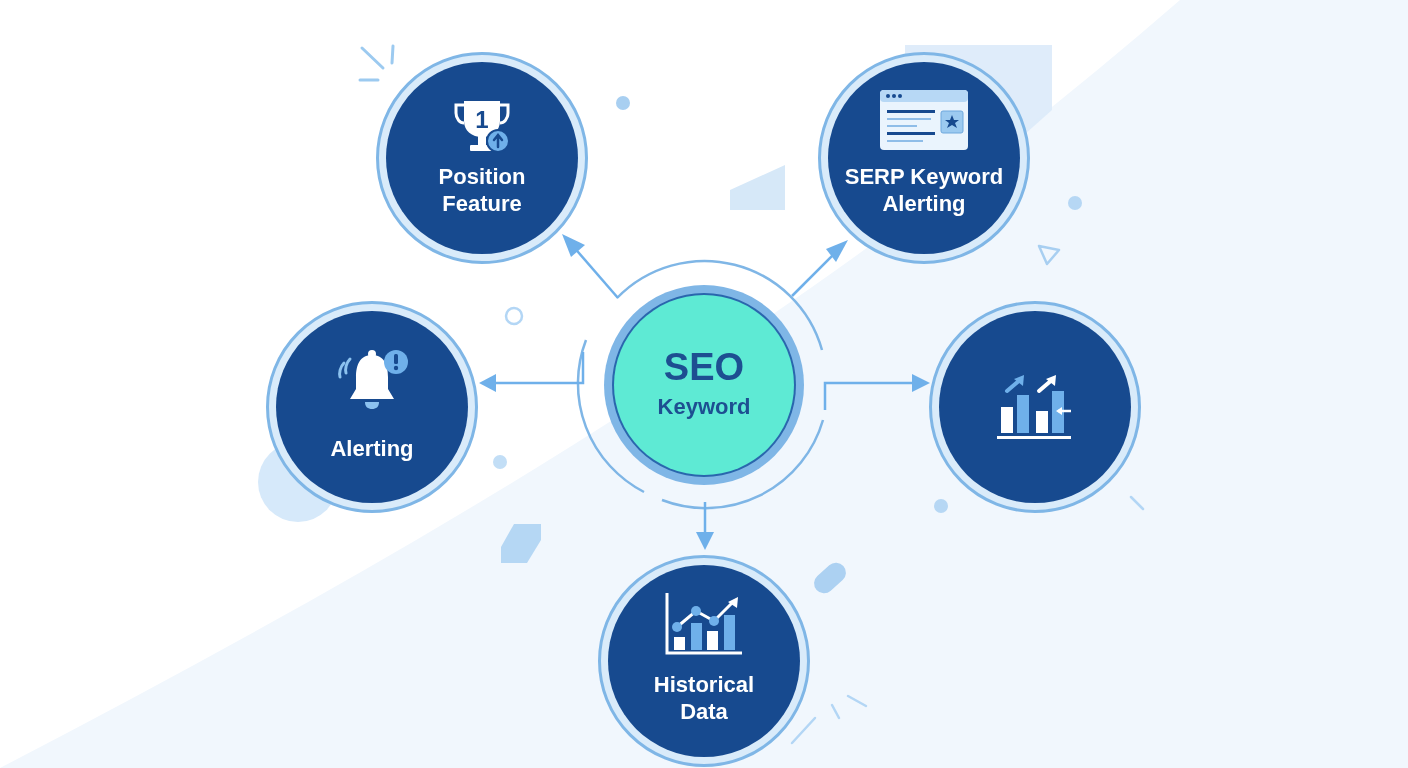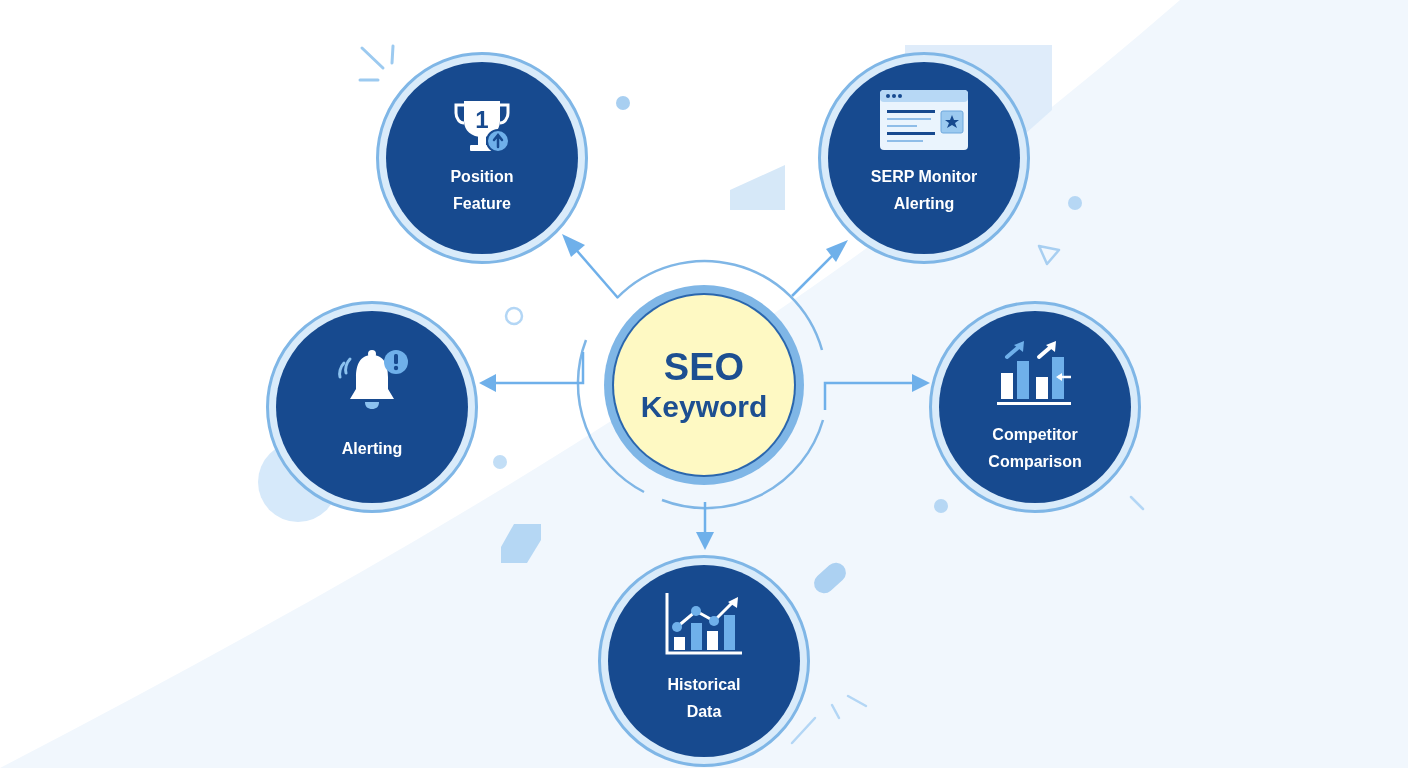--- a/index.html
+++ b/index.html
@@ -21,29 +21,29 @@
     box-sizing: border-box;
   }
   .node-core {
     position: absolute; border-radius: 50%;
     background: #174a8f;
     box-sizing: border-box;
     display: flex; flex-direction: column; align-items: center; justify-content: center;
     color: #ffffff;
   }
   .node-label {
-    font-weight: 700; font-size: 16px; line-height: 27px;
+    font-weight: 700; font-size: 22px; line-height: 27px;
     text-align: center; color: #ffffff;
   }
   .node-icon { display: block; }
   .center-label {
     font-weight: 700; color: #1d4f91; text-align: center;
   }
   .center-label .l1 { font-size: 38px; line-height: 44px; display: block; }
-  .center-label .l2 { font-size: 30px; line-height: 36px; display: block; }
+  .center-label .l2 { font-size: 22px; line-height: 36px; display: block; }
 </style>
 </head>
 <body>
 
 <svg class="bg-svg" viewBox="0 0 1408 768">
 
   <path d="M0,768 C400,560 800,330 1180,0 L1408,0 L1408,768 Z" fill="#f1f7fd"></path>
 
   <path d="M905,45 L1052,45 L1052,110 L990,165 L905,165 Z" fill="#dbeafa" opacity="0.9"></path>
   <path d="M730,190 L785,165 L785,210 L730,210 Z" fill="#d6e8f8"></path>
@@ -87,21 +87,21 @@
     <polygon points="848,240 836,262 826,249"></polygon>
     <polygon points="479,383 496,374 496,392"></polygon>
     <polygon points="930,383 912,374 912,392"></polygon>
     <polygon points="705,550 696,532 714,532"></polygon>
   </g>
 </svg>
 
 <div class="node" style="left:604px; top:285px; width:200px; height:200px;">
   <div style="position:absolute; inset:0; border-radius:50%; background:#7fb6e6;"></div>
   <div style="position:absolute; left:8px; top:8px; right:8px; bottom:8px; border-radius:50%; background:#2a66ad;"></div>
-  <div style="position:absolute; left:10px; top:10px; right:10px; bottom:10px; border-radius:50%; background:#fef9c3; display:flex; align-items:center; justify-content:center;">
+  <div style="position:absolute; left:10px; top:10px; right:10px; bottom:10px; border-radius:50%; background:#5eead4; display:flex; align-items:center; justify-content:center;">
     <div class="center-label">
       <span class="l1">SEO</span>
       <span class="l2">Keyword</span>
     </div>
   </div>
 </div>
 
 <div class="node" style="left:376px; top:52px; width:212px; height:212px;">
   <div class="node-ring" style="left:0; top:0; width:212px; height:212px;"></div>
   <div class="node-core" style="left:10px; top:10px; width:192px; height:192px;">
@@ -133,21 +133,21 @@
       <circle cx="21" cy="7" r="2" fill="#174a8f"></circle>
       <rect x="8" y="21" width="48" height="3" fill="#174a8f"></rect>
       <rect x="8" y="29" width="44" height="2" fill="#8fbde8"></rect>
       <rect x="8" y="36" width="30" height="2" fill="#8fbde8"></rect>
       <rect x="8" y="43" width="48" height="3" fill="#174a8f"></rect>
       <rect x="8" y="51" width="36" height="2" fill="#8fbde8"></rect>
       <rect x="62" y="22" width="22" height="22" rx="2" fill="#9ccaf0" stroke="#6fa8dd" stroke-width="1"></rect>
       <polygon points="73,26 75,31 80,31 76,34 78,39 73,36 68,39 70,34 66,31 71,31" fill="#174a8f"></polygon>
     </svg>
     <div class="node-label" style="margin-top:12px;">
-      <div>SERP Monitor</div>
+      <div>SERP Keyword</div>
       <div>Alerting</div>
     </div>
   </div>
 </div>
 
 <div class="node" style="left:266px; top:301px; width:212px; height:212px;">
   <div class="node-ring" style="left:0; top:0; width:212px; height:212px;"></div>
   <div class="node-core" style="left:10px; top:10px; width:192px; height:192px;">
     <svg class="node-icon" width="84" height="70" viewBox="0 0 84 70" style="margin-top:-8px;">
       <path d="M14,18 C10,22 9,28 10,32" fill="none" stroke="#8cc2ef" stroke-width="3" stroke-linecap="round"></path>
@@ -174,24 +174,20 @@
       <path d="M44,22 L58,10" stroke="#ffffff" stroke-width="4" stroke-linecap="round"></path>
       <polygon points="61,6 60,17 51,10" fill="#ffffff"></polygon>
       <rect x="6" y="38" width="12" height="26" fill="#ffffff"></rect>
       <rect x="22" y="26" width="12" height="38" fill="#6fb0ea"></rect>
       <rect x="41" y="42" width="12" height="22" fill="#ffffff"></rect>
       <rect x="57" y="22" width="12" height="42" fill="#6fb0ea"></rect>
       <path d="M63,42 L76,42" stroke="#ffffff" stroke-width="2.5"></path>
       <polygon points="61,42 67,38 67,46" fill="#ffffff"></polygon>
       <rect x="2" y="67" width="74" height="3" fill="#ffffff"></rect>
     </svg>
-    <div class="node-label" style="margin-top:14px;">
-      <div>Competitor</div>
-      <div>Comparison</div>
-    </div>
   </div>
 </div>
 
 <div class="node" style="left:598px; top:555px; width:212px; height:212px;">
   <div class="node-ring" style="left:0; top:0; width:212px; height:212px;"></div>
   <div class="node-core" style="left:10px; top:10px; width:192px; height:192px;">
     <svg class="node-icon" width="80" height="66" viewBox="0 0 80 66" style="margin-top:-6px;">
       <path d="M3,2 L3,62 L78,62" fill="none" stroke="#ffffff" stroke-width="3"></path>
       <rect x="10" y="46" width="11" height="13" fill="#ffffff"></rect>
       <rect x="27" y="32" width="11" height="27" fill="#6fb0ea"></rect>

